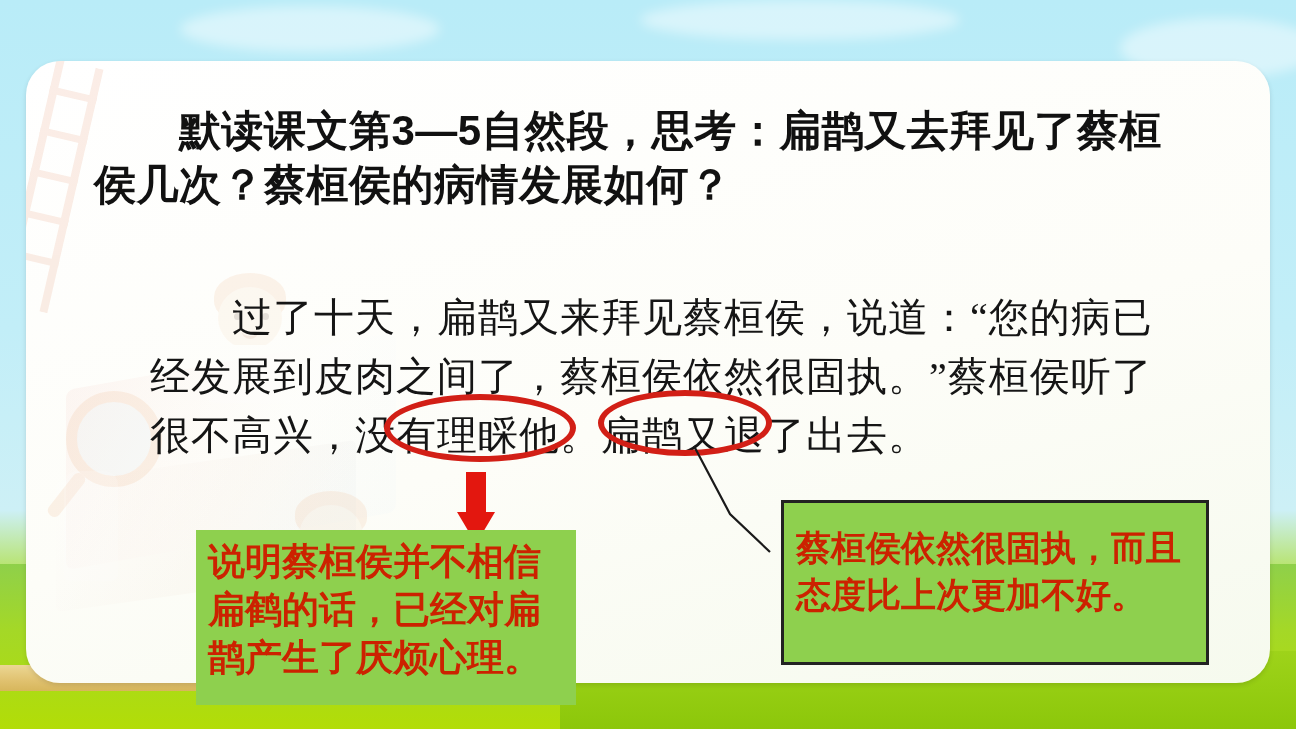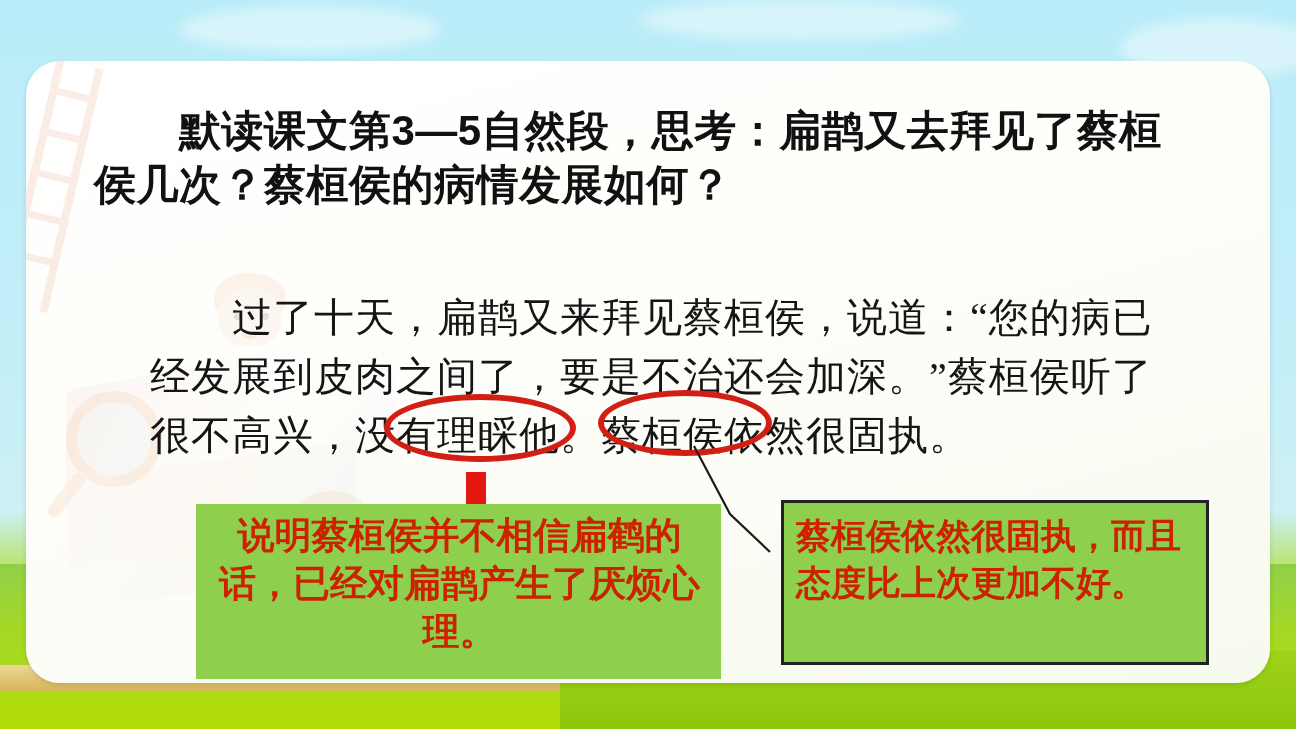--- a/index.html
+++ b/index.html
@@ -106,29 +106,28 @@
   
   .connector{position:absolute;left:690px;top:440px;}
   
   .note{
     position:absolute;background:#8ed04e;
     font-family:"Liberation Sans","DejaVu Sans",sans-serif;
     color:#cc2200;font-weight:700;
     white-space:pre-wrap;box-sizing:border-box;
   }
   .note-left{
-    left:196px;top:504px;width:525px;height:175px;
+    left:196px;top:530px;width:380px;height:175px;
     font-size:37px;line-height:1.30;padding:8px 10px 0 12px;
     letter-spacing:0px;
-    text-align:center;
   }
   .note-right{
     left:781px;top:500px;width:428px;height:165px;
     border:3px solid #222;
-    font-size:35px;line-height:1.33;padding:10px 10px 0 12px;
+    font-size:35px;line-height:1.33;padding:22px 10px 0 12px;
   }
 </style>
 </head>
 <body>
 
 <div id="slide">
 
   <div class="cloud" style="left:180px;top:6px;width:260px;height:46px;"></div>
   <div class="cloud" style="left:640px;top:0px;width:320px;height:40px;"></div>
   <div class="cloud" style="left:1120px;top:18px;width:200px;height:60px;"></div>
@@ -180,21 +179,21 @@
 
     <div class="wm-kid" style="left:20px;top:370px;width:96px;height:160px;">
       <div class="kid-body" style="left:18px;top:40px;width:54px;height:110px;"></div>
     </div>
 
   </div>
 
   <div class="title">　　默读课文第3—5自然段，思考：扁鹊又去拜见了蔡桓侯几次？蔡桓侯的病情发展如何？</div>
 
 
-  <div class="body-text">　　过了十天，扁鹊又来拜见蔡桓侯，说道：“您的病已经发展到皮肉之间了，要是不治还会加深。”蔡桓侯听了很不高兴，没有理睬他。蔡桓侯依然很固执。</div>
+  <div class="body-text">　　过了十天，扁鹊又来拜见蔡桓侯，说道：“您的病已经发展到皮肉之间了，蔡桓侯依然很固执。”蔡桓侯听了很不高兴，没有理睬他。扁鹊又退了出去。</div>
 
   <div class="ellipse" style="left:384px;top:394px;width:192px;height:68px;"></div>
   <div class="ellipse" style="left:598px;top:390px;width:174px;height:66px;"></div>
 
   <div class="arrow">
     <div class="shaft"></div>
     <div class="head"></div>
   </div>
 
   <svg class="connector" width="120" height="120" viewBox="0 0 120 120">

